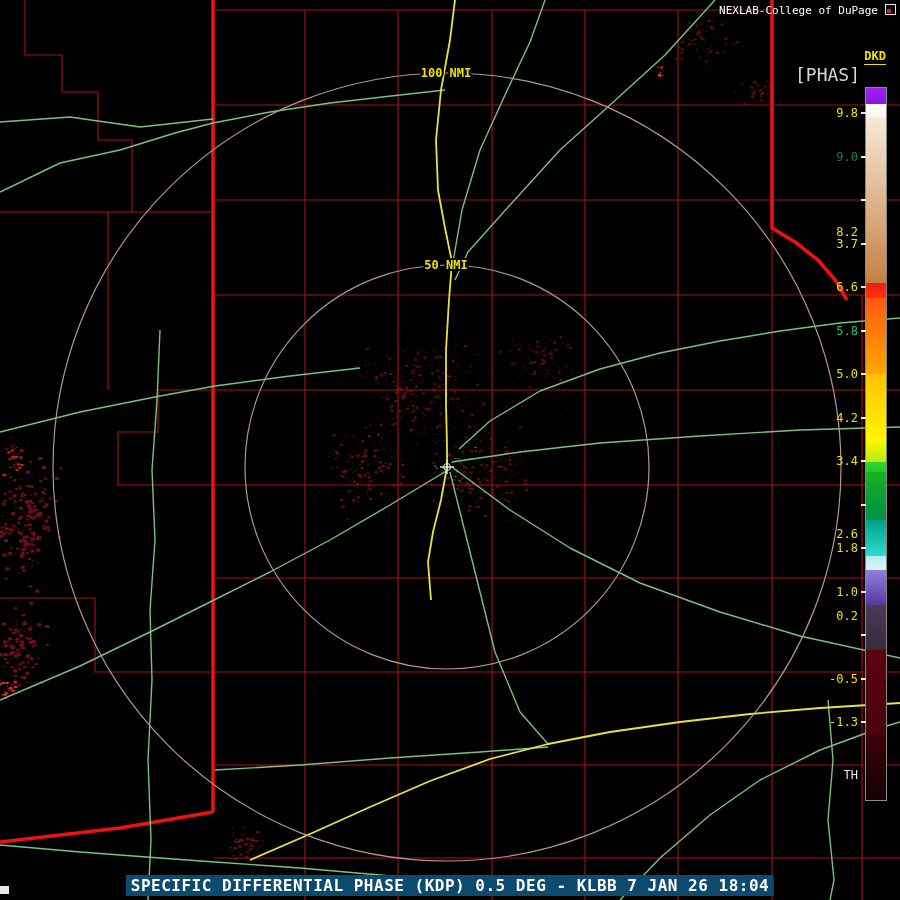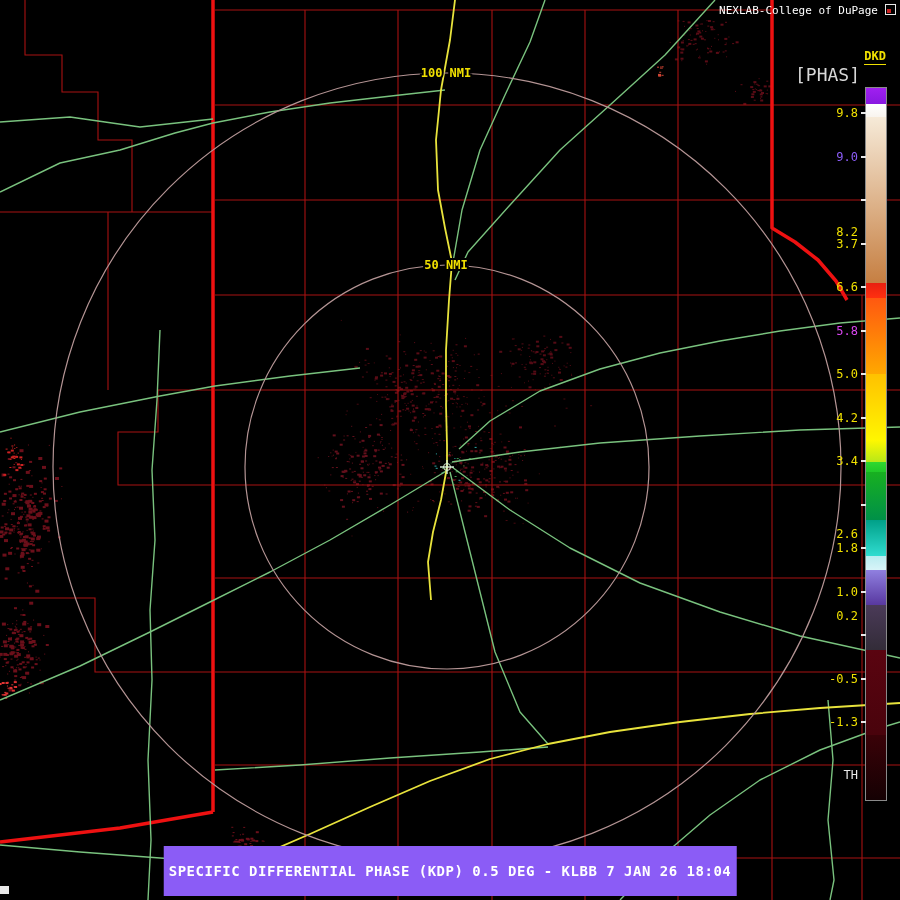--- a/index.html
+++ b/index.html
@@ -14,22 +14,22 @@
   .hdr{position:absolute;top:4px;right:22px;color:#ffffff;font-size:11px;letter-spacing:0;
        display:flex;align-items:center;gap:6px;}
   .flag{position:absolute;right:-18px;top:0;width:11px;height:11px;border:1.5px solid #e8e8e8;
         box-sizing:border-box;background:#000;}
   .flag::after{content:"";position:absolute;left:1px;bottom:1px;width:4px;height:4px;background:#cc2222;}
   .prod{position:absolute;top:49px;right:14px;color:#f0e000;font-size:12px;font-weight:bold;
         border-bottom:1px solid #f0e000;padding-bottom:1px;}
   .units{position:absolute;top:64px;right:40px;color:#d8d8d8;font-size:18px;}
   .th{position:absolute;top:768px;right:42px;color:#e8e8e8;font-size:12px;}
   .caption{position:absolute;bottom:4px;left:50%;transform:translateX(-50%);
-           background:#8b5cf6;color:#ffffff;font-size:14px;font-weight:bold;
-           padding:17px 5px;white-space:nowrap;letter-spacing:.5px;}
+           background:#0c4a6e;color:#ffffff;font-size:16px;font-weight:bold;
+           padding:1px 5px;white-space:nowrap;letter-spacing:.5px;}
   .corner{position:absolute;left:0;bottom:6px;width:9px;height:8px;background:#e8e8e8;}
 </style>
 </head>
 <body>
 
 <div id="app">
   <svg id="map" viewBox="0 0 900 900">
       <g>
         <rect x="433.5" y="412.4" width="1" height="1" fill="#5a0c16"></rect>
         <rect x="430.0" y="401.4" width="3" height="2" fill="#5a0c16"></rect>
@@ -1541,29 +1541,29 @@
   </div>
 
   <div class="prod">DKD</div>
   <div class="units">[PHAS]</div>
   <div class="th">TH</div>
 
   <div class="caption">SPECIFIC DIFFERENTIAL PHASE (KDP) 0.5 DEG - KLBB 7 JAN 26 18:04</div>
   <div class="corner"></div>
 <div class="tick-label" style="top: 106px; color: rgb(240, 224, 0);">9.8</div>
     <div class="tick-dash" style="left: 861px; top: 112px;"></div>
-    <div class="tick-label" style="top: 149.5px; color: #8b5cf6;">9.0</div>
+    <div class="tick-label" style="top: 149.5px; color: #15803d;">9.0</div>
     <div class="tick-dash" style="left: 861px; top: 155.5px;"></div>
     <div class="tick-label" style="top: 193px; color: rgb(240, 224, 0); margin-top: 32px;">8.2</div>
     <div class="tick-dash" style="left: 861px; top: 199px;"></div>
     <div class="tick-label" style="top: 236.5px; color: rgb(240, 224, 0);">3.7</div>
     <div class="tick-dash" style="left: 861px; top: 242.5px;"></div>
     <div class="tick-label" style="top: 280px; color: rgb(240, 224, 0);">6.6</div>
     <div class="tick-dash" style="left: 861px; top: 286px;"></div>
-    <div class="tick-label" style="top: 323.5px; color: #d946ef;">5.8</div>
+    <div class="tick-label" style="top: 323.5px; color: #22c55e;">5.8</div>
     <div class="tick-dash" style="left: 861px; top: 329.5px;"></div>
     <div class="tick-label" style="top: 367px; color: rgb(240, 224, 0);">5.0</div>
     <div class="tick-dash" style="left: 861px; top: 373px;"></div>
     <div class="tick-label" style="top: 410.5px; color: rgb(240, 224, 0);">4.2</div>
     <div class="tick-dash" style="left: 861px; top: 416.5px;"></div>
     <div class="tick-label" style="top: 454px; color: rgb(240, 224, 0);">3.4</div>
     <div class="tick-dash" style="left: 861px; top: 460px;"></div>
     <div class="tick-label" style="top: 527px; color: rgb(240, 224, 0);">2.6</div>
     <div class="tick-dash" style="left: 861px; top: 503.5px;"></div>
     <div class="tick-label" style="top: 541px; color: rgb(240, 224, 0);">1.8</div>

